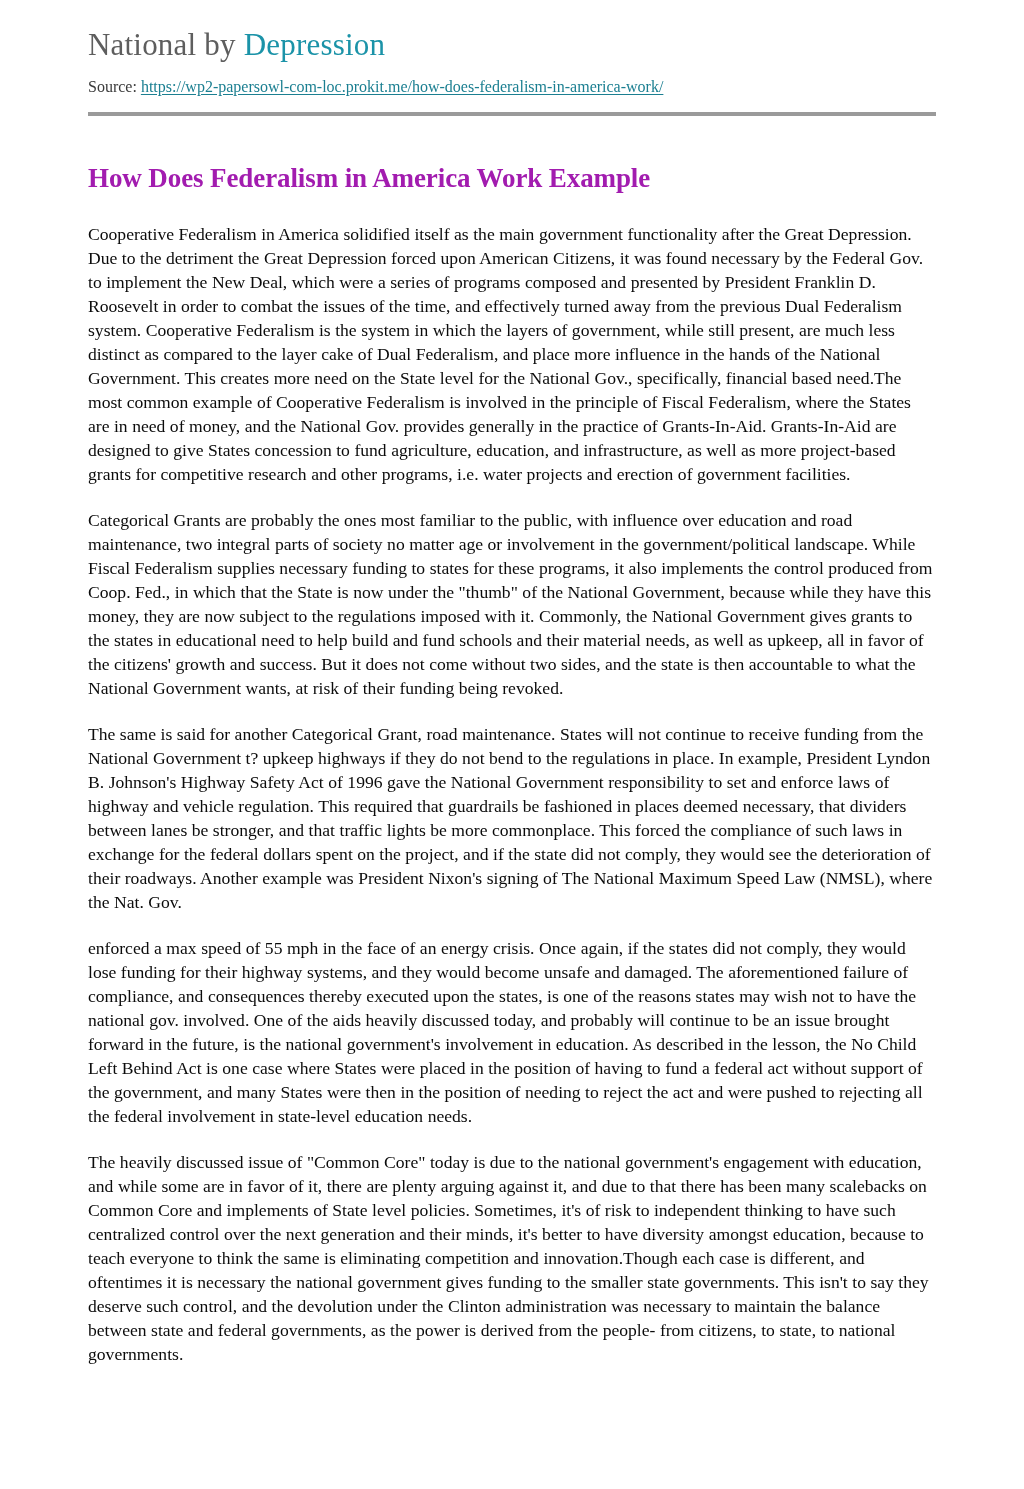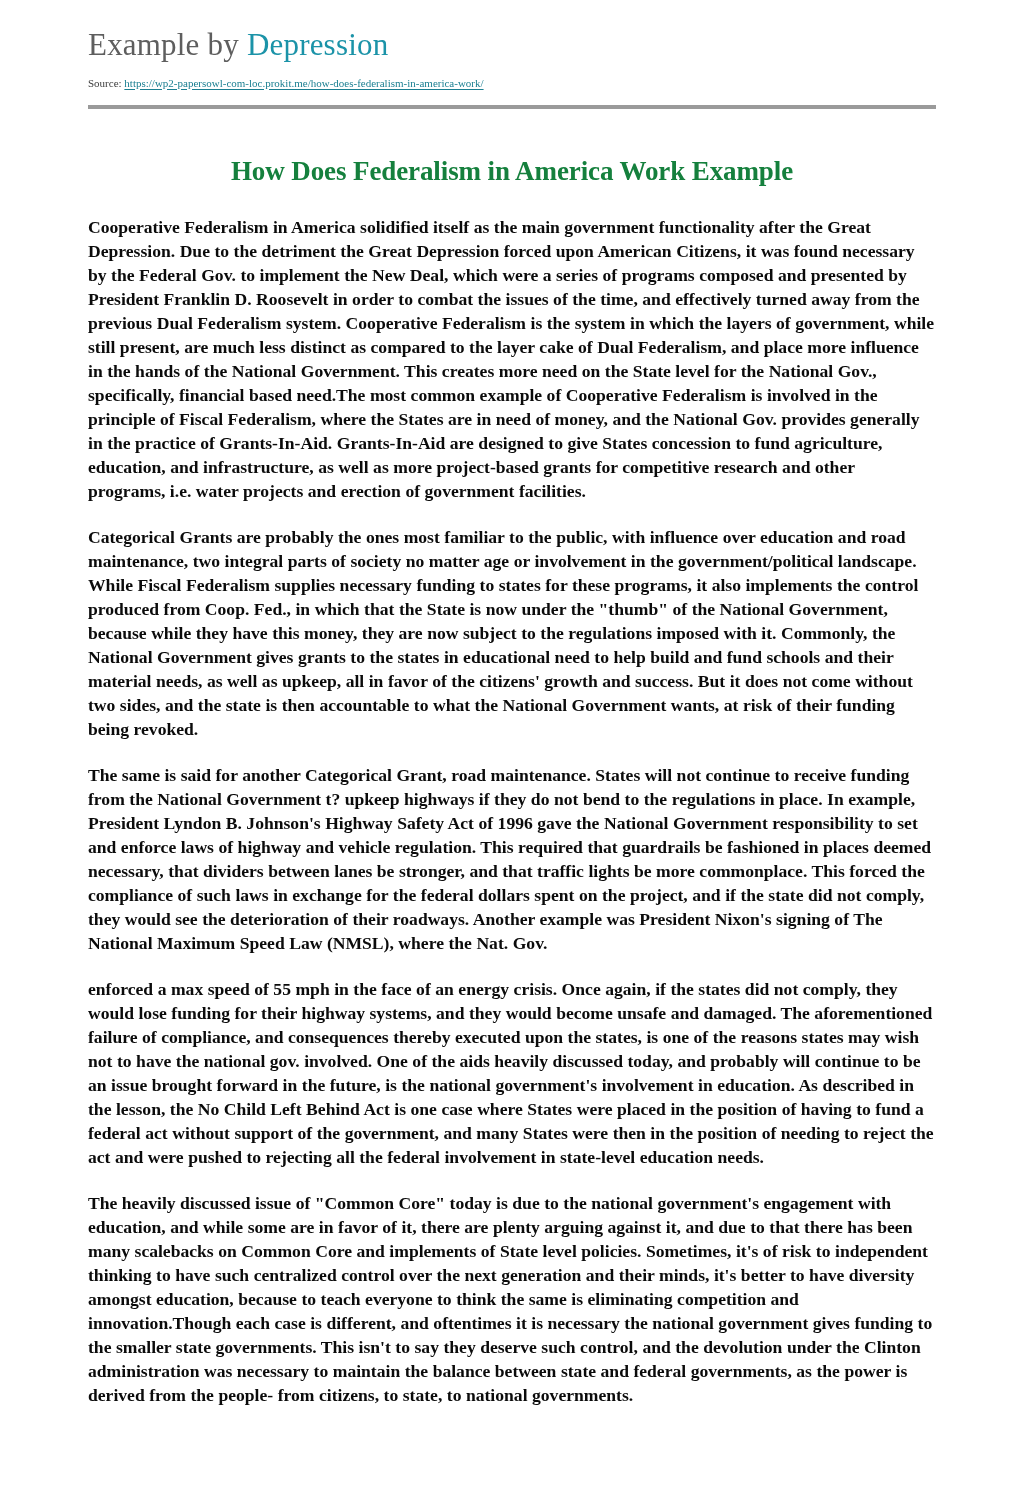--- a/index.html
+++ b/index.html
@@ -39,21 +39,21 @@
   }
   .brand-prefix {
     color: #5e5e5e;
   }
   .brand-name {
     color: #1b93a8;
   }
 
   .source-line {
     margin-top: 12px;
-    font-size: 11px;
+    font-size: 16px;
     line-height: 1.4;
     color: #3a3a3a;
     white-space: nowrap;
   }
   .source-label {
     color: #3a3a3a;
   }
   .source-url {
     color: #1b7f91;
     text-decoration: underline;
@@ -72,47 +72,45 @@
   .doc-body {
     padding: 0 88px;
     margin-top: 46px;
   }
 
   .doc-title {
     font-size: 27px;
     font-weight: bold;
     line-height: 1.25;
     margin: 0 0 26px 0;
-    color: #15803d;
+    color: #a21caf;
     letter-spacing: -0.1px;
-    text-align: center;
   }
 
   .para {
     font-size: 17.6px;
     line-height: 1.365;
     margin: 0 0 22px 0;
     text-align: left;
     color: #0b0b0b;
     word-spacing: 0.1px;
-    font-weight: bold;
   }
   .para:last-child {
     margin-bottom: 9px;
   }
 </style>
 </head>
 <body>
 
 <div class="page">
 
   <div class="doc-header">
 
     <div class="brand-line">
-      <span class="brand-prefix">Example by </span><span class="brand-name">Depression</span>
+      <span class="brand-prefix">National by </span><span class="brand-name">Depression</span>
     </div>
 
     <div class="source-line">
       <span class="source-label">Source:</span>
       <a class="source-url" href="#">https://wp2-papersowl-com-loc.prokit.me/how-does-federalism-in-america-work/</a>
     </div>
 
   </div>
 
   <hr class="header-rule">

